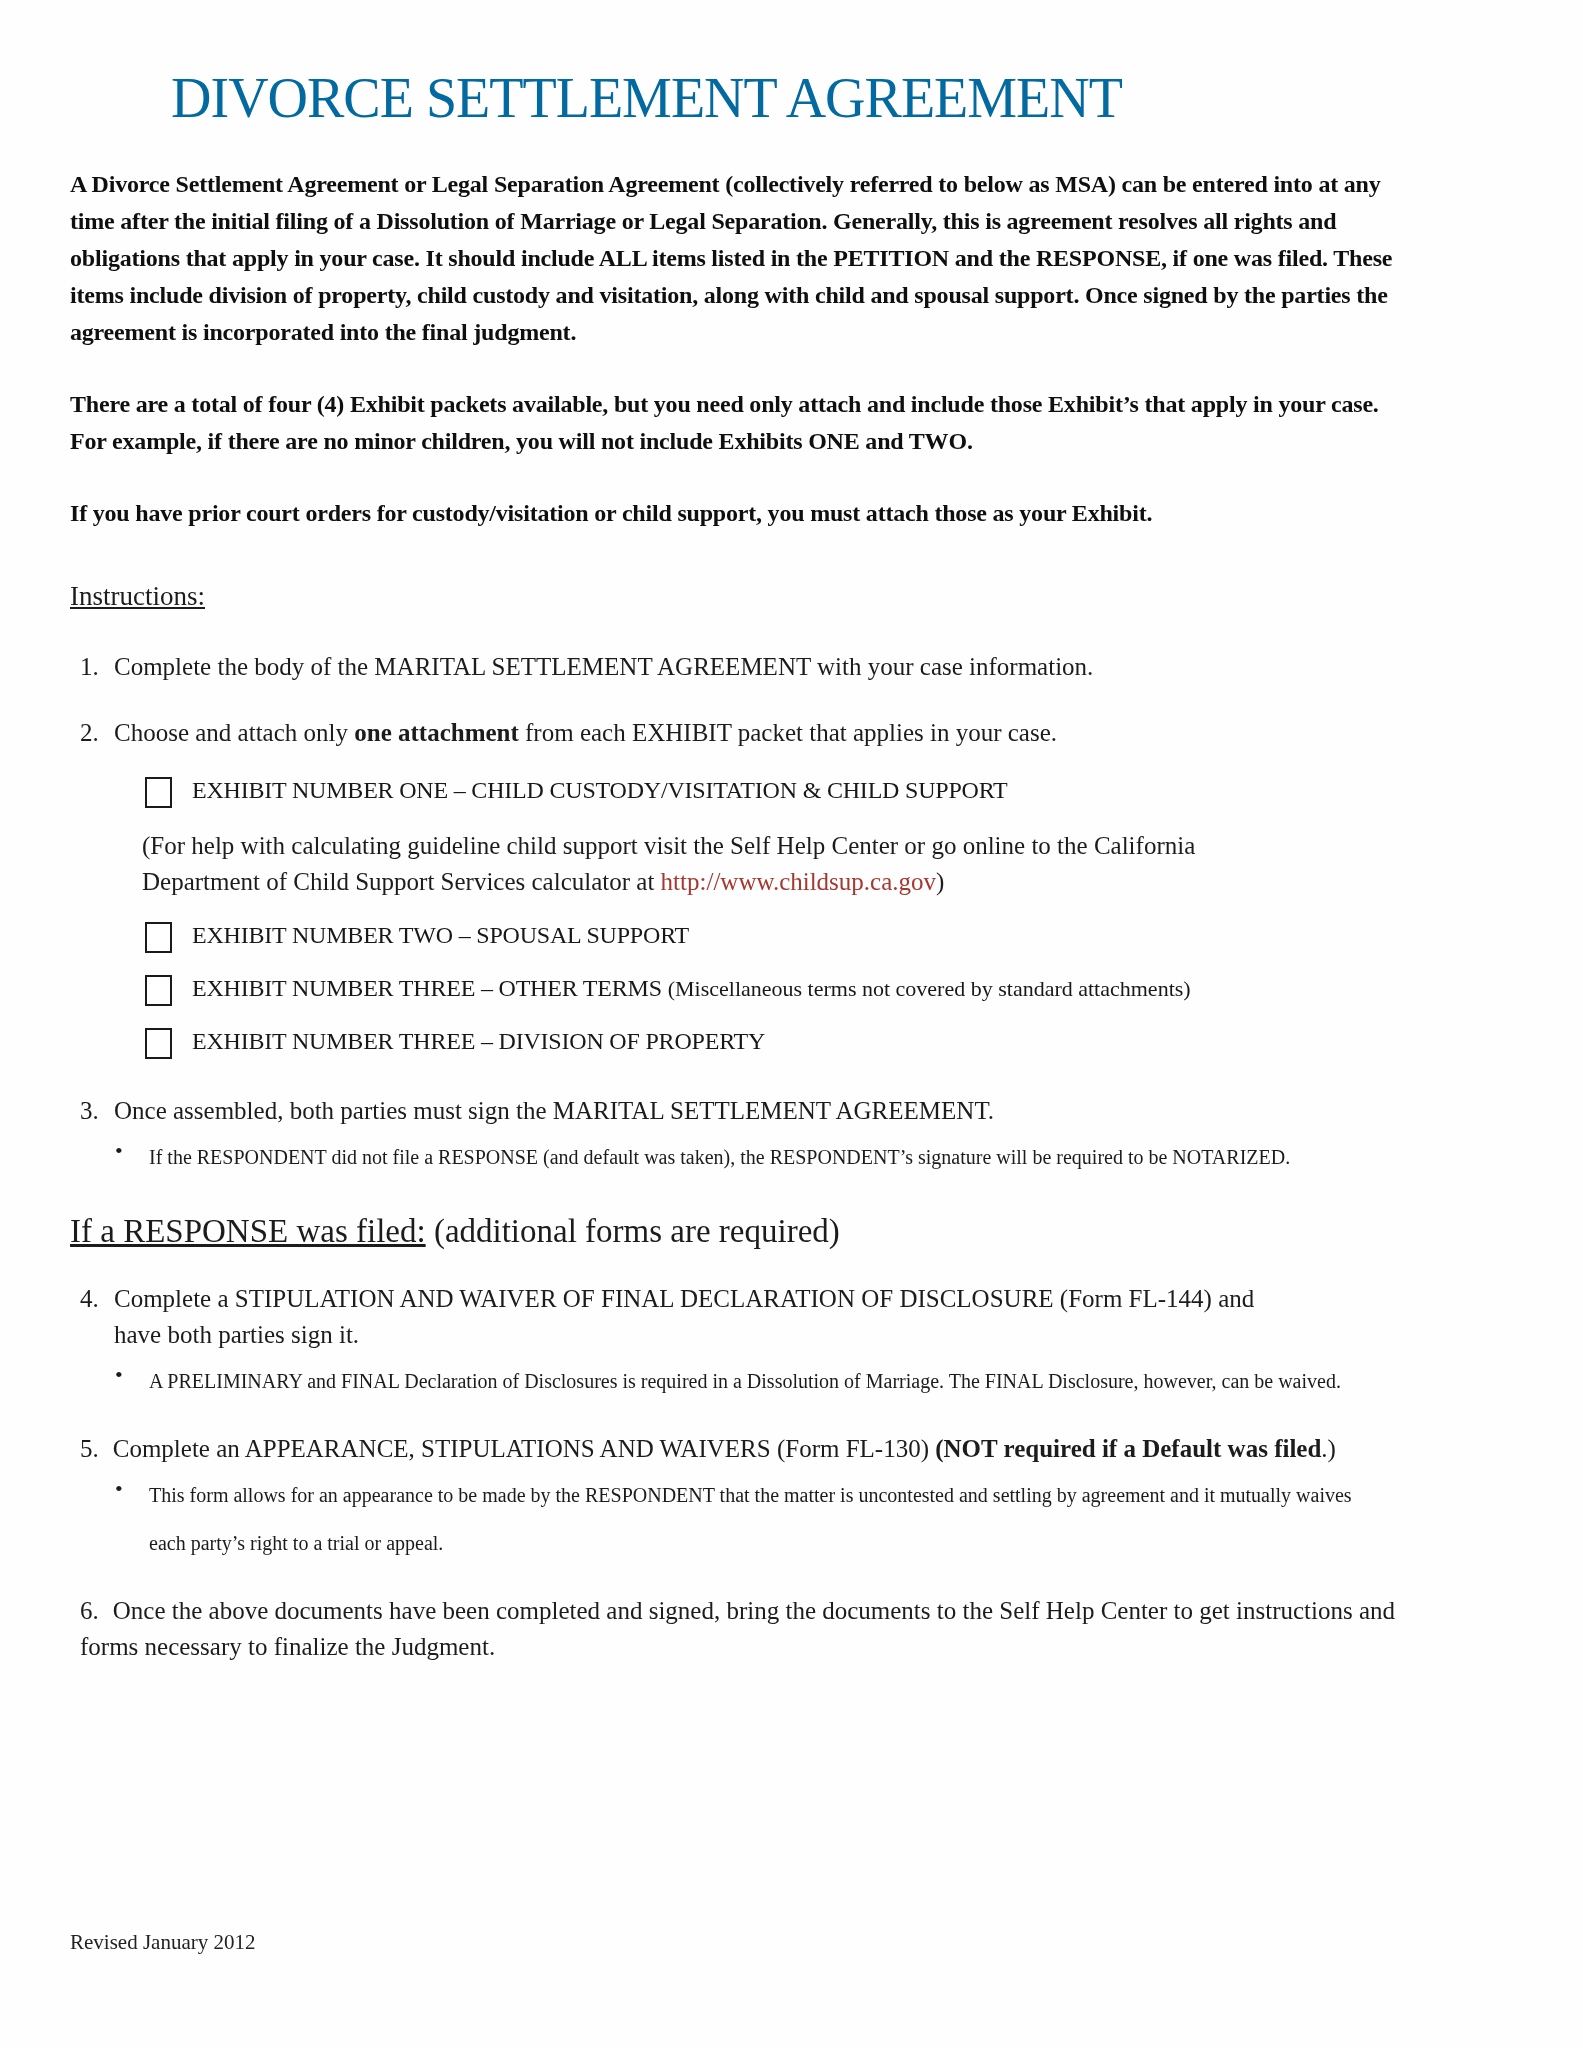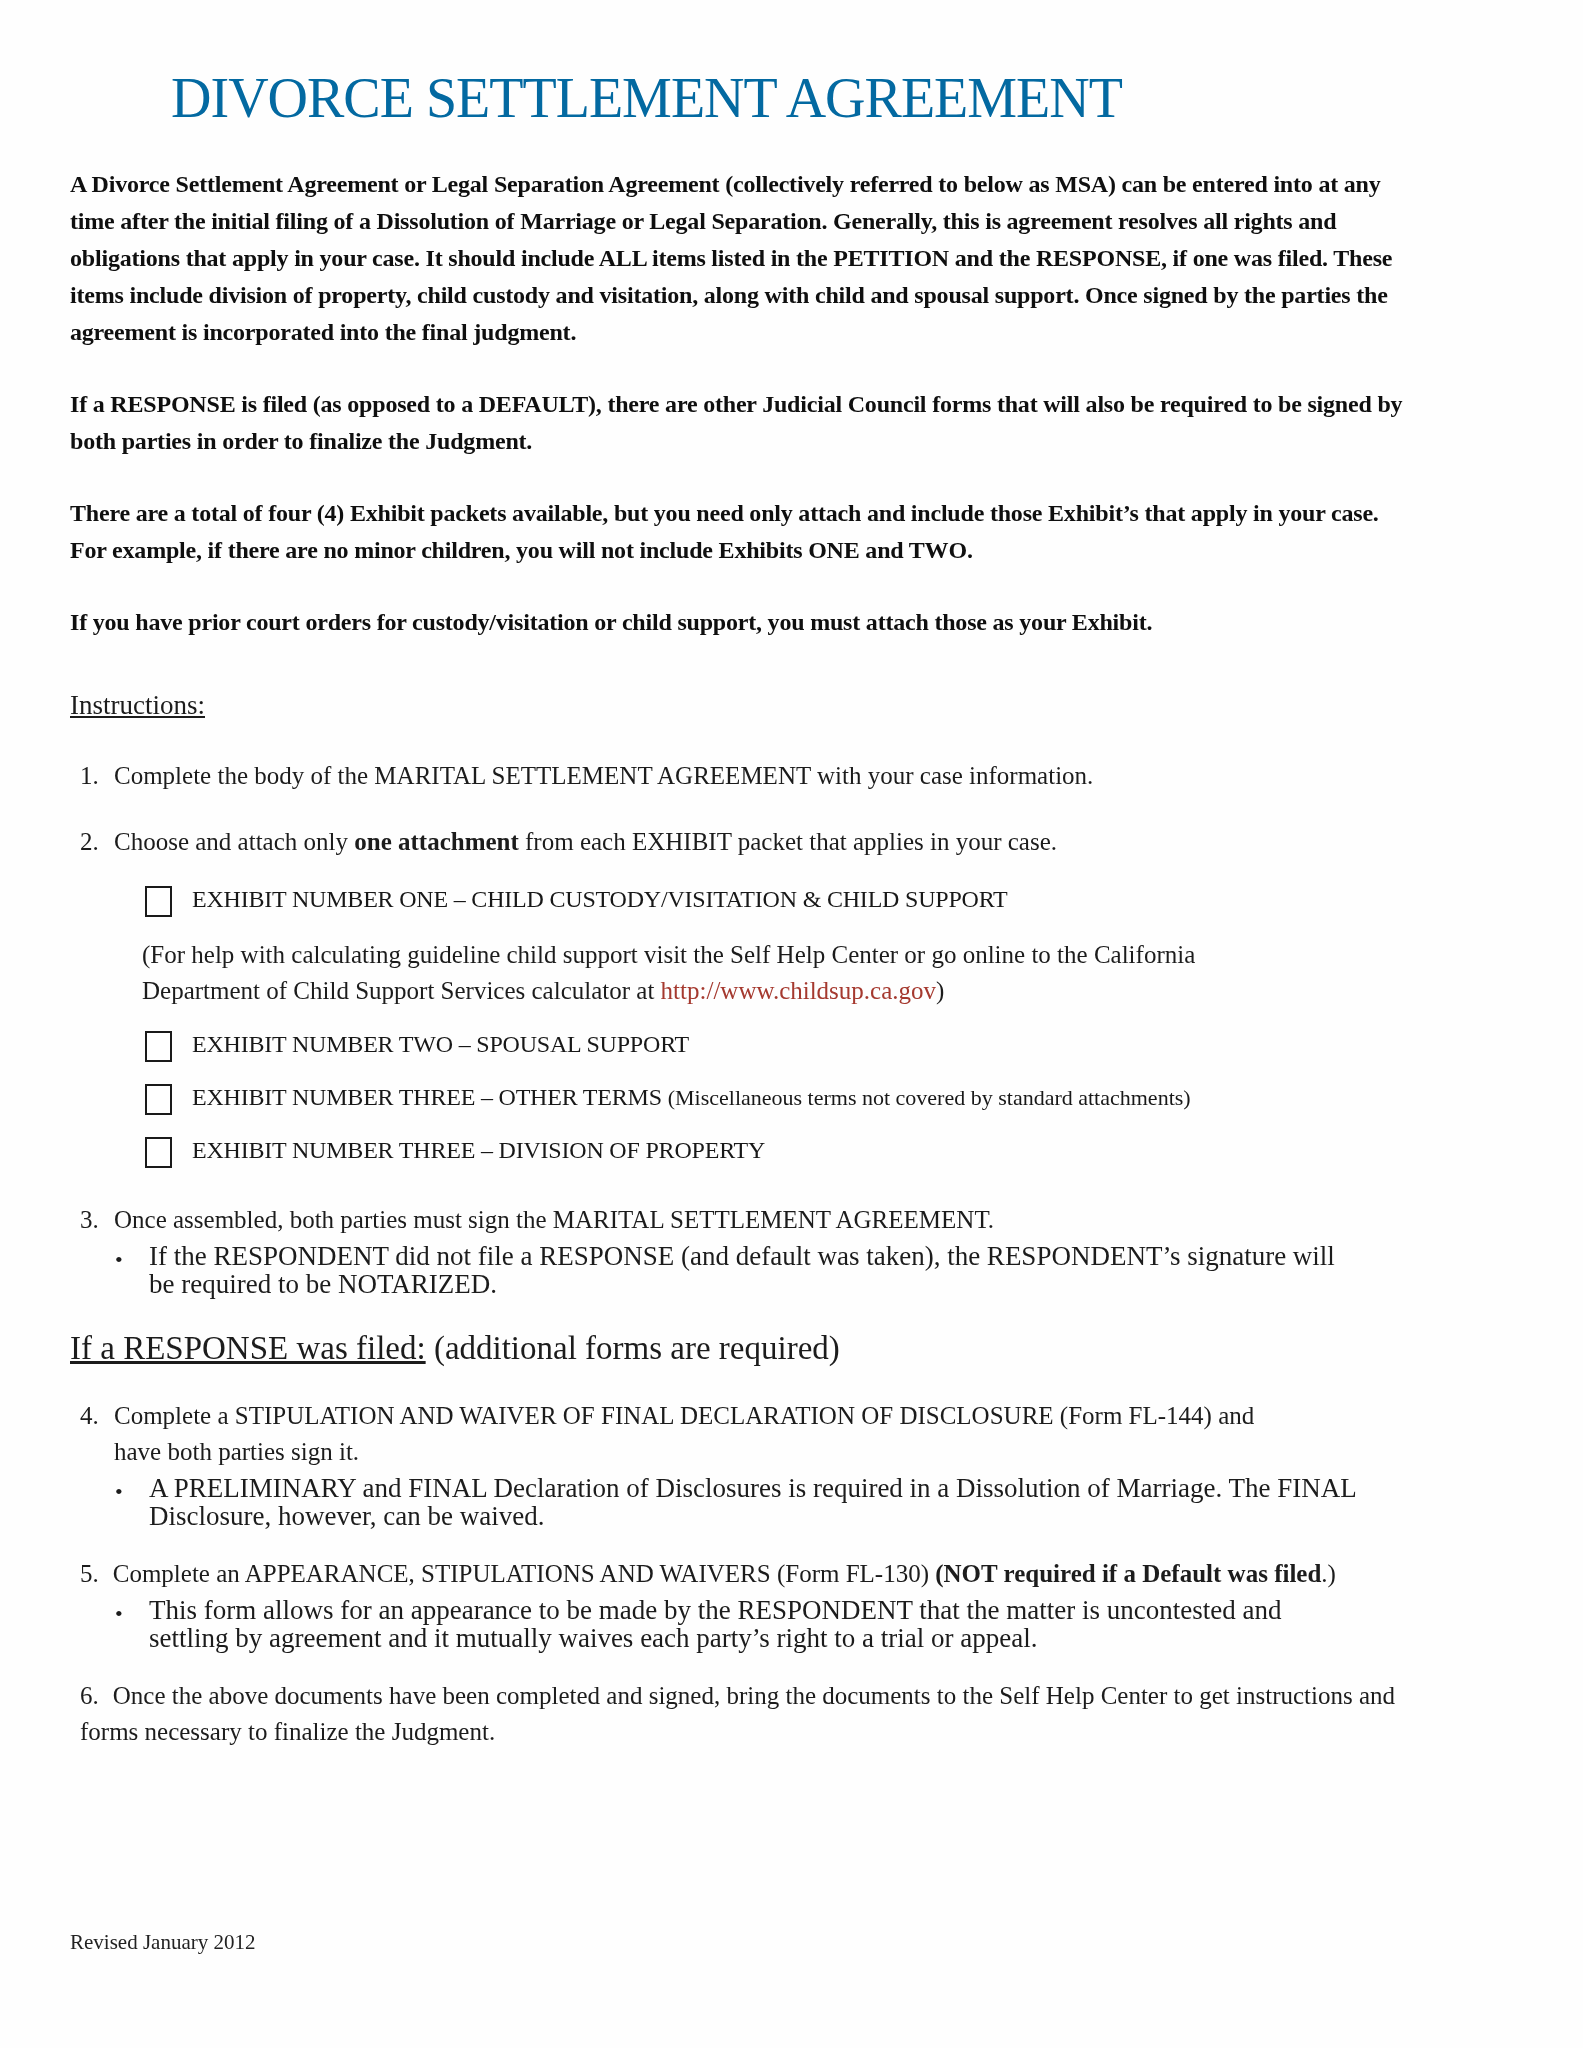--- a/index.html
+++ b/index.html
@@ -40,35 +40,34 @@
     flex: 0 0 auto; cursor: pointer;
   }
   .cblabel { font-size: 24px; letter-spacing: -0.2px; color: #181818; }
   .cbsub { font-size: 22px; letter-spacing: 0; }
 
   p.note { margin-top: 20px; padding-left: 72px; max-width: 1240px; font-size: 25px; line-height: 36px; }
   a.link { color: #a5392f; cursor: pointer; }
 
   .bullet { display: flex; padding-left: 45px; margin-top: 4px; }
   .bullet .dot { width: 34px; flex: 0 0 auto; font-size: 22px; line-height: 36px; }
-  .bullet .btext { max-width: 1210px; font-size: 27px; line-height: 28px; }
+  .bullet .btext { max-width: 1210px; font-size: 20px; line-height: 48px; }
 
   .heading2 { margin-top: 32px; font-size: 33px; line-height: 36px; }
 
   .footer { position: absolute; left: 70px; top: 1930px; font-size: 21px; color: #222; }
 </style>
 </head>
 <body>
 
 <div class="page">
 
   <h1 class="doc-title">DIVORCE SETTLEMENT AGREEMENT</h1>
 
   <p class="intro">A Divorce Settlement Agreement or Legal Separation Agreement (collectively referred to below as MSA) can be entered into at any time after the initial filing of a Dissolution of Marriage or Legal Separation. Generally, this is agreement resolves all rights and obligations that apply in your case. It should include ALL items listed in the PETITION and the RESPONSE, if one was filed. These items include division of property, child custody and visitation, along with child and spousal support. Once signed by the parties the agreement is incorporated into the final judgment.</p>
-  <p class="intro">If a RESPONSE is filed (as opposed to a DEFAULT), there are other Judicial Council forms that will also be required to be signed by both parties in order to finalize the Judgment.</p>
   <p class="intro">There are a total of four (4) Exhibit packets available, but you need only attach and include those Exhibit’s that apply in your case. For example, if there are no minor children, you will not include Exhibits ONE and TWO.</p>
   <p class="intro">If you have prior court orders for custody/visitation or child support, you must attach those as your Exhibit.</p>
 
   <div class="heading">
     <span class="underline">Instructions:</span>
   </div>
 
   <div class="step hang s1">
     <span class="num">1.</span><span>Complete the body of the MARITAL SETTLEMENT AGREEMENT with your case information.</span>
   </div>

